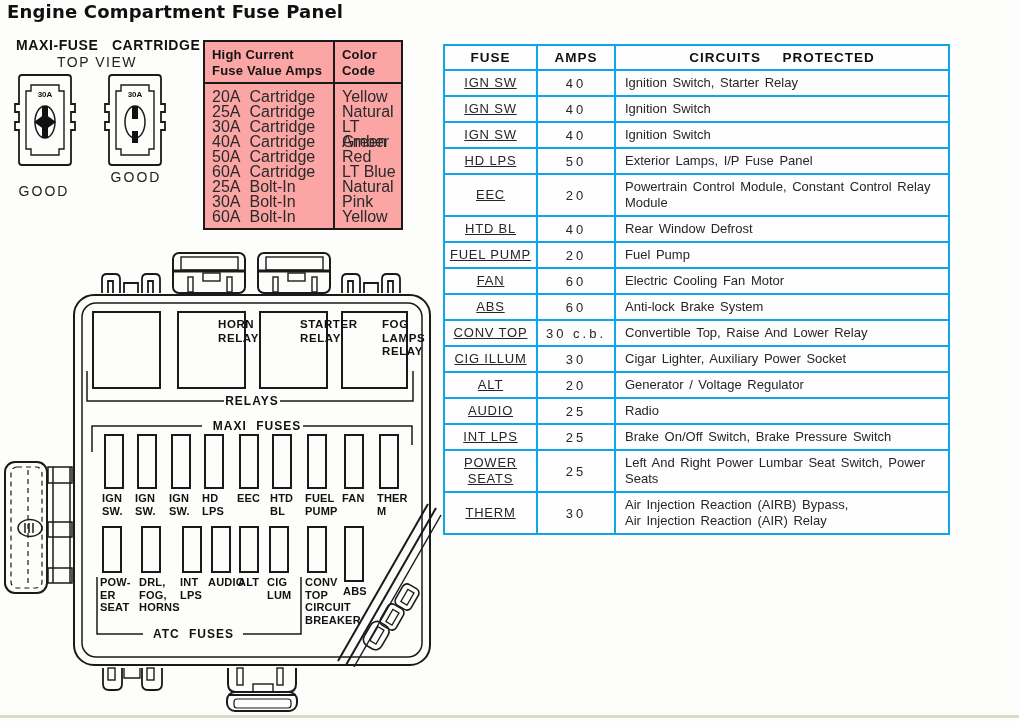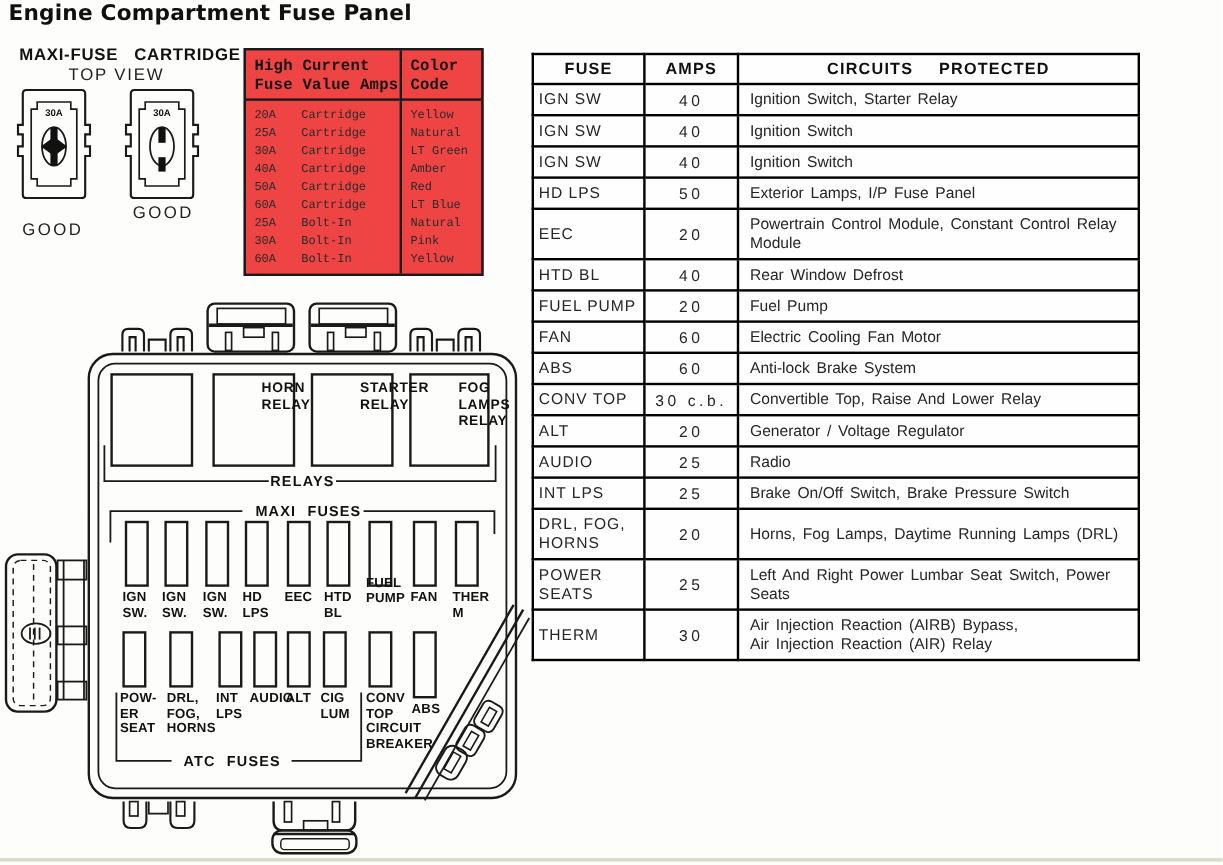--- a/index.html
+++ b/index.html
@@ -16,48 +16,48 @@
   }
   
   .legend-head{left:16px;top:37px;font-weight:bold;font-size:14px;letter-spacing:.6px;word-spacing:9px;color:#111;}
   .legend-sub{left:57px;top:54px;font-size:14px;letter-spacing:1.5px;color:#222;}
   .legend-cap{font-size:14px;letter-spacing:2px;color:#222;text-align:center;}
   .cap-good{left:18px;top:183px;width:52px;}
   .cap-blown{left:104px;top:169px;width:64px;}
   
   .cc-table{
     left:203px;top:40px;width:200px;height:190px;border:2px solid #1a1a1a;
-    box-sizing:border-box;display:flex;background:#ef4444;font-family:Liberation Mono, monospace;
+    box-sizing:border-box;display:flex;background:#fca5a5;
   }
   .cc-left{width:130px;border-right:2px solid #1a1a1a;box-sizing:border-box;}
   .cc-right{flex:1;}
   .cc-h{
     height:42px;border-bottom:2px solid #1a1a1a;box-sizing:border-box;
     font-weight:bold;font-size:13px;line-height:16px;padding:5px 0 0 7px;
     white-space:pre-line;letter-spacing:.2px;color:#141414;
   }
-  .cc-body{padding-top:5px;font-size:10px;color:#2a2a2a;}
+  .cc-body{padding-top:5px;font-size:16px;color:#2a2a2a;}
   .cc-row{height:15px;line-height:15px;white-space:nowrap;}
   .cc-amps{display:inline-block;width:33px;padding-left:7px;}
   .cc-color{padding-left:7px;height:15px;line-height:15px;}
   
   .fuse-table{
     left:443px;top:44px;width:505px;border-collapse:collapse;
     table-layout:fixed;background:#fefefe;
   }
-  .fuse-table th,.fuse-table td{border:2px solid #000000;box-sizing:border-box;}
+  .fuse-table th,.fuse-table td{border:2px solid #0ea5e9;box-sizing:border-box;}
   .fuse-table th{
     font-size:13.5px;font-weight:bold;letter-spacing:1px;word-spacing:6px;
     padding:4px 2px;color:#101010;white-space:pre-wrap;
   }
   .col-fuse{width:93px;}
   .col-amps{width:78px;}
   .col-circ{width:334px;}
   .fuse-table td{font-size:13px;color:#262626;padding:4px 4px;}
-  td.c-fuse{letter-spacing:.8px;white-space:pre-line;line-height:16px;}
+  td.c-fuse{text-align:center;letter-spacing:.8px;white-space:pre-line;line-height:16px;text-decoration:underline;}
   td.c-amps{text-align:center;letter-spacing:3px;}
   td.c-circ{padding-left:9px;white-space:pre-line;word-spacing:2px;line-height:16px;}
   
   .plabel{
     position:absolute;font-weight:bold;color:#111;
     font-size:11px;line-height:12.5px;white-space:pre-line;letter-spacing:.2px;
   }
   .relaylabel{
     position:absolute;font-weight:bold;color:#111;
     font-size:11.5px;line-height:13.5px;white-space:pre-line;letter-spacing:.6px;margin-left:32px;
@@ -244,45 +244,44 @@
           <td class="c-amps">60</td>
           <td class="c-circ">Anti-lock Brake System</td>
         </tr>
 
         <tr>
           <td class="c-fuse">CONV TOP</td>
           <td class="c-amps">30 c.b.</td>
           <td class="c-circ">Convertible Top, Raise And Lower Relay</td>
         </tr>
 
+        <tr>
+          <td class="c-fuse">CIG ILLUM</td>
+          <td class="c-amps">30</td>
+          <td class="c-circ">Cigar Lighter, Auxiliary Power Socket</td>
+        </tr>
 
         <tr>
           <td class="c-fuse">ALT</td>
           <td class="c-amps">20</td>
           <td class="c-circ">Generator / Voltage Regulator</td>
         </tr>
 
         <tr>
           <td class="c-fuse">AUDIO</td>
           <td class="c-amps">25</td>
           <td class="c-circ">Radio</td>
         </tr>
 
         <tr>
           <td class="c-fuse">INT LPS</td>
           <td class="c-amps">25</td>
           <td class="c-circ">Brake On/Off Switch, Brake Pressure Switch</td>
         </tr>
 
-        <tr>
-          <td class="c-fuse">DRL, FOG,
-HORNS</td>
-          <td class="c-amps">20</td>
-          <td class="c-circ">Horns, Fog Lamps, Daytime Running Lamps (DRL)</td>
-        </tr>
 
         <tr>
           <td class="c-fuse">POWER
 SEATS</td>
           <td class="c-amps">25</td>
           <td class="c-circ">Left And Right Power Lumbar Seat Switch, Power
 Seats</td>
         </tr>
 
         <tr>
@@ -436,21 +435,21 @@
 SW.</div>
   <div class="plabel" style="left:135px;top:492px">IGN
 SW.</div>
   <div class="plabel" style="left:169px;top:492px">IGN
 SW.</div>
   <div class="plabel" style="left:202px;top:492px">HD
 LPS</div>
   <div class="plabel" style="left:237px;top:492px">EEC</div>
   <div class="plabel" style="left:270px;top:492px">HTD
 BL</div>
-  <div class="plabel" style="left:305px;top:480px">FUEL
+  <div class="plabel" style="left:305px;top:492px">FUEL
 PUMP</div>
   <div class="plabel" style="left:342px;top:492px">FAN</div>
   <div class="plabel" style="left:377px;top:492px">THER
 M</div>
 
   <div class="plabel" style="left:100px;top:576px">POW-
 ER
 SEAT</div>
   <div class="plabel" style="left:139px;top:576px">DRL,
 FOG,

